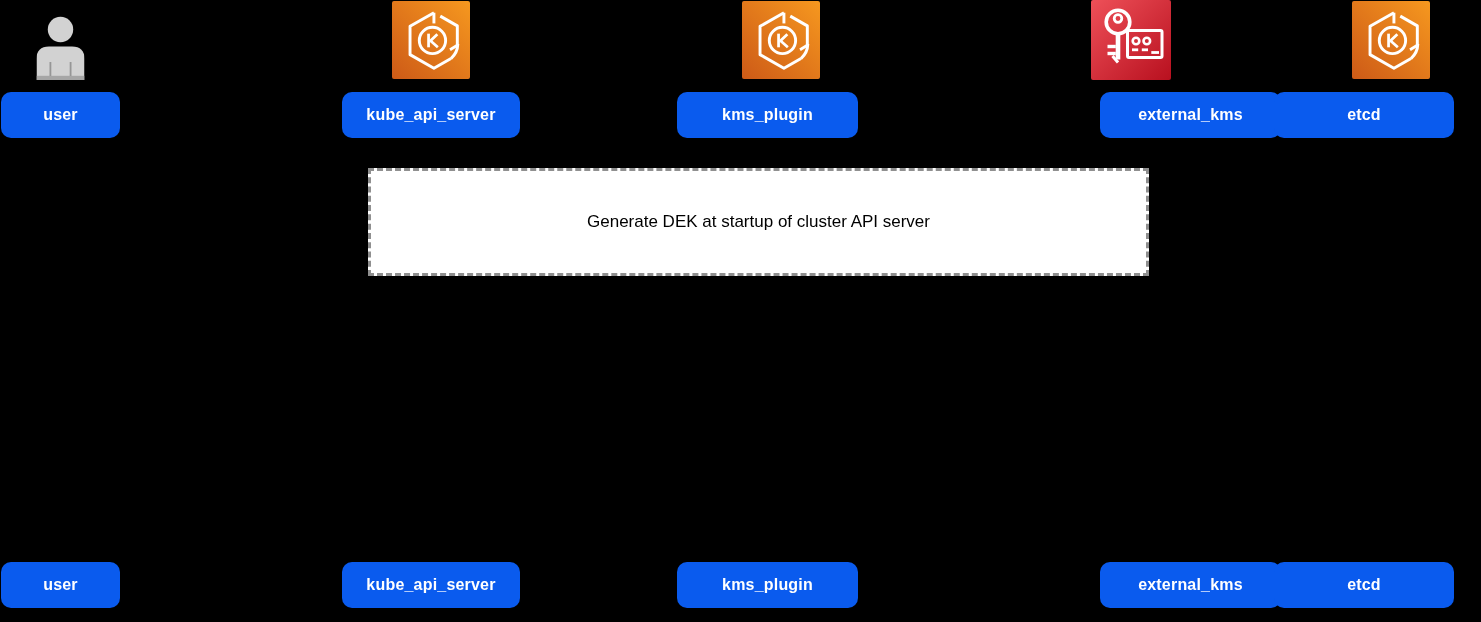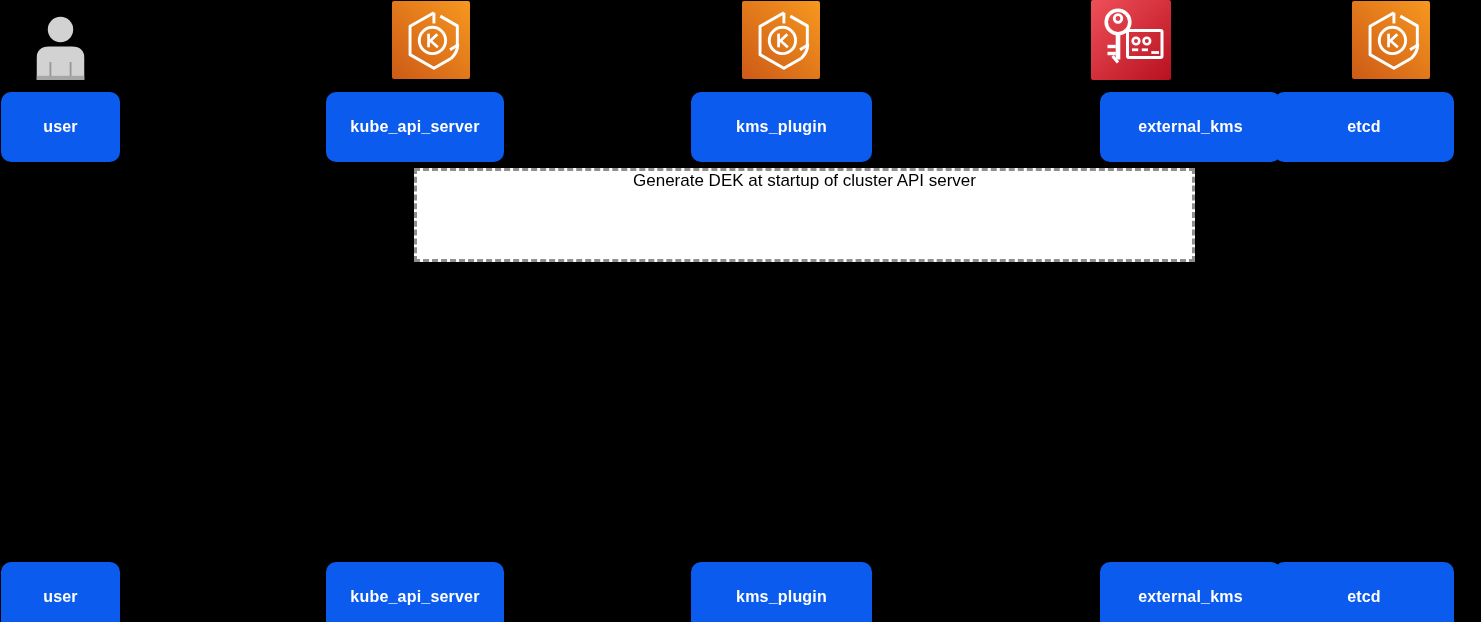--- a/index.html
+++ b/index.html
@@ -5,49 +5,49 @@
   html,body{margin:0;padding:0;background:#000;}
   .diagram{
     position:relative;
     width:1481px;height:622px;
     background:var(--canvas-bg,#000);
     font-family:"Liberation Sans",sans-serif;
     overflow:hidden;
   }
   
   .pbox{
-    position:absolute;height:70px;box-sizing:border-box;
+    position:absolute;height:46px;box-sizing:border-box;
     background:var(--participant-fill,#0a5bee);
     color:var(--participant-text,#fff);
     border-radius:10px;
     display:flex;align-items:center;justify-content:center;
     font-size:16px;font-weight:700;letter-spacing:.2px;
   }
   .row-top{top:92px}
   .row-bottom{top:562px}
   .c1{left:1px;width:119px}
-  .c2{left:326px;width:178px}
-  .c3{left:691px;width:181px}
+  .c2{left:342px;width:178px}
+  .c3{left:677px;width:181px}
   .c4{left:1100px;width:181px}
   .c5{left:1274px;width:180px}
   
   .picon{position:absolute;}
   .ic1{left:36px;top:16px;width:49px;height:64px}
   .ic2{left:392px;top:1px;width:78px;height:78px}
   .ic3{left:742px;top:1px;width:78px;height:78px}
   .ic4{left:1091px;top:0px;width:80px;height:80px}
   .ic5{left:1352px;top:1px;width:78px;height:78px}
   .picon svg{display:block;width:100%;height:100%;}
   
   .note{
-    position:absolute;left:414px;top:168px;width:781px;height:94px;
+    position:absolute;left:368px;top:168px;width:781px;height:108px;
     box-sizing:border-box;
     background:var(--note-fill,#fff);
     border:3px dashed var(--note-border,#8f8f8f);
-    display:flex;align-items:flex-start;justify-content:center;
+    display:flex;align-items:center;justify-content:center;
     font-size:17px;color:var(--note-text,#000);
   }
   .defs-hidden{position:absolute;width:0;height:0;overflow:hidden;}
 </style>
 </head>
 <body>
 
 <svg class="defs-hidden" aria-hidden="true">
   <defs>
     <linearGradient id="gradOrange" x1="0" y1="1" x2="1" y2="0">

